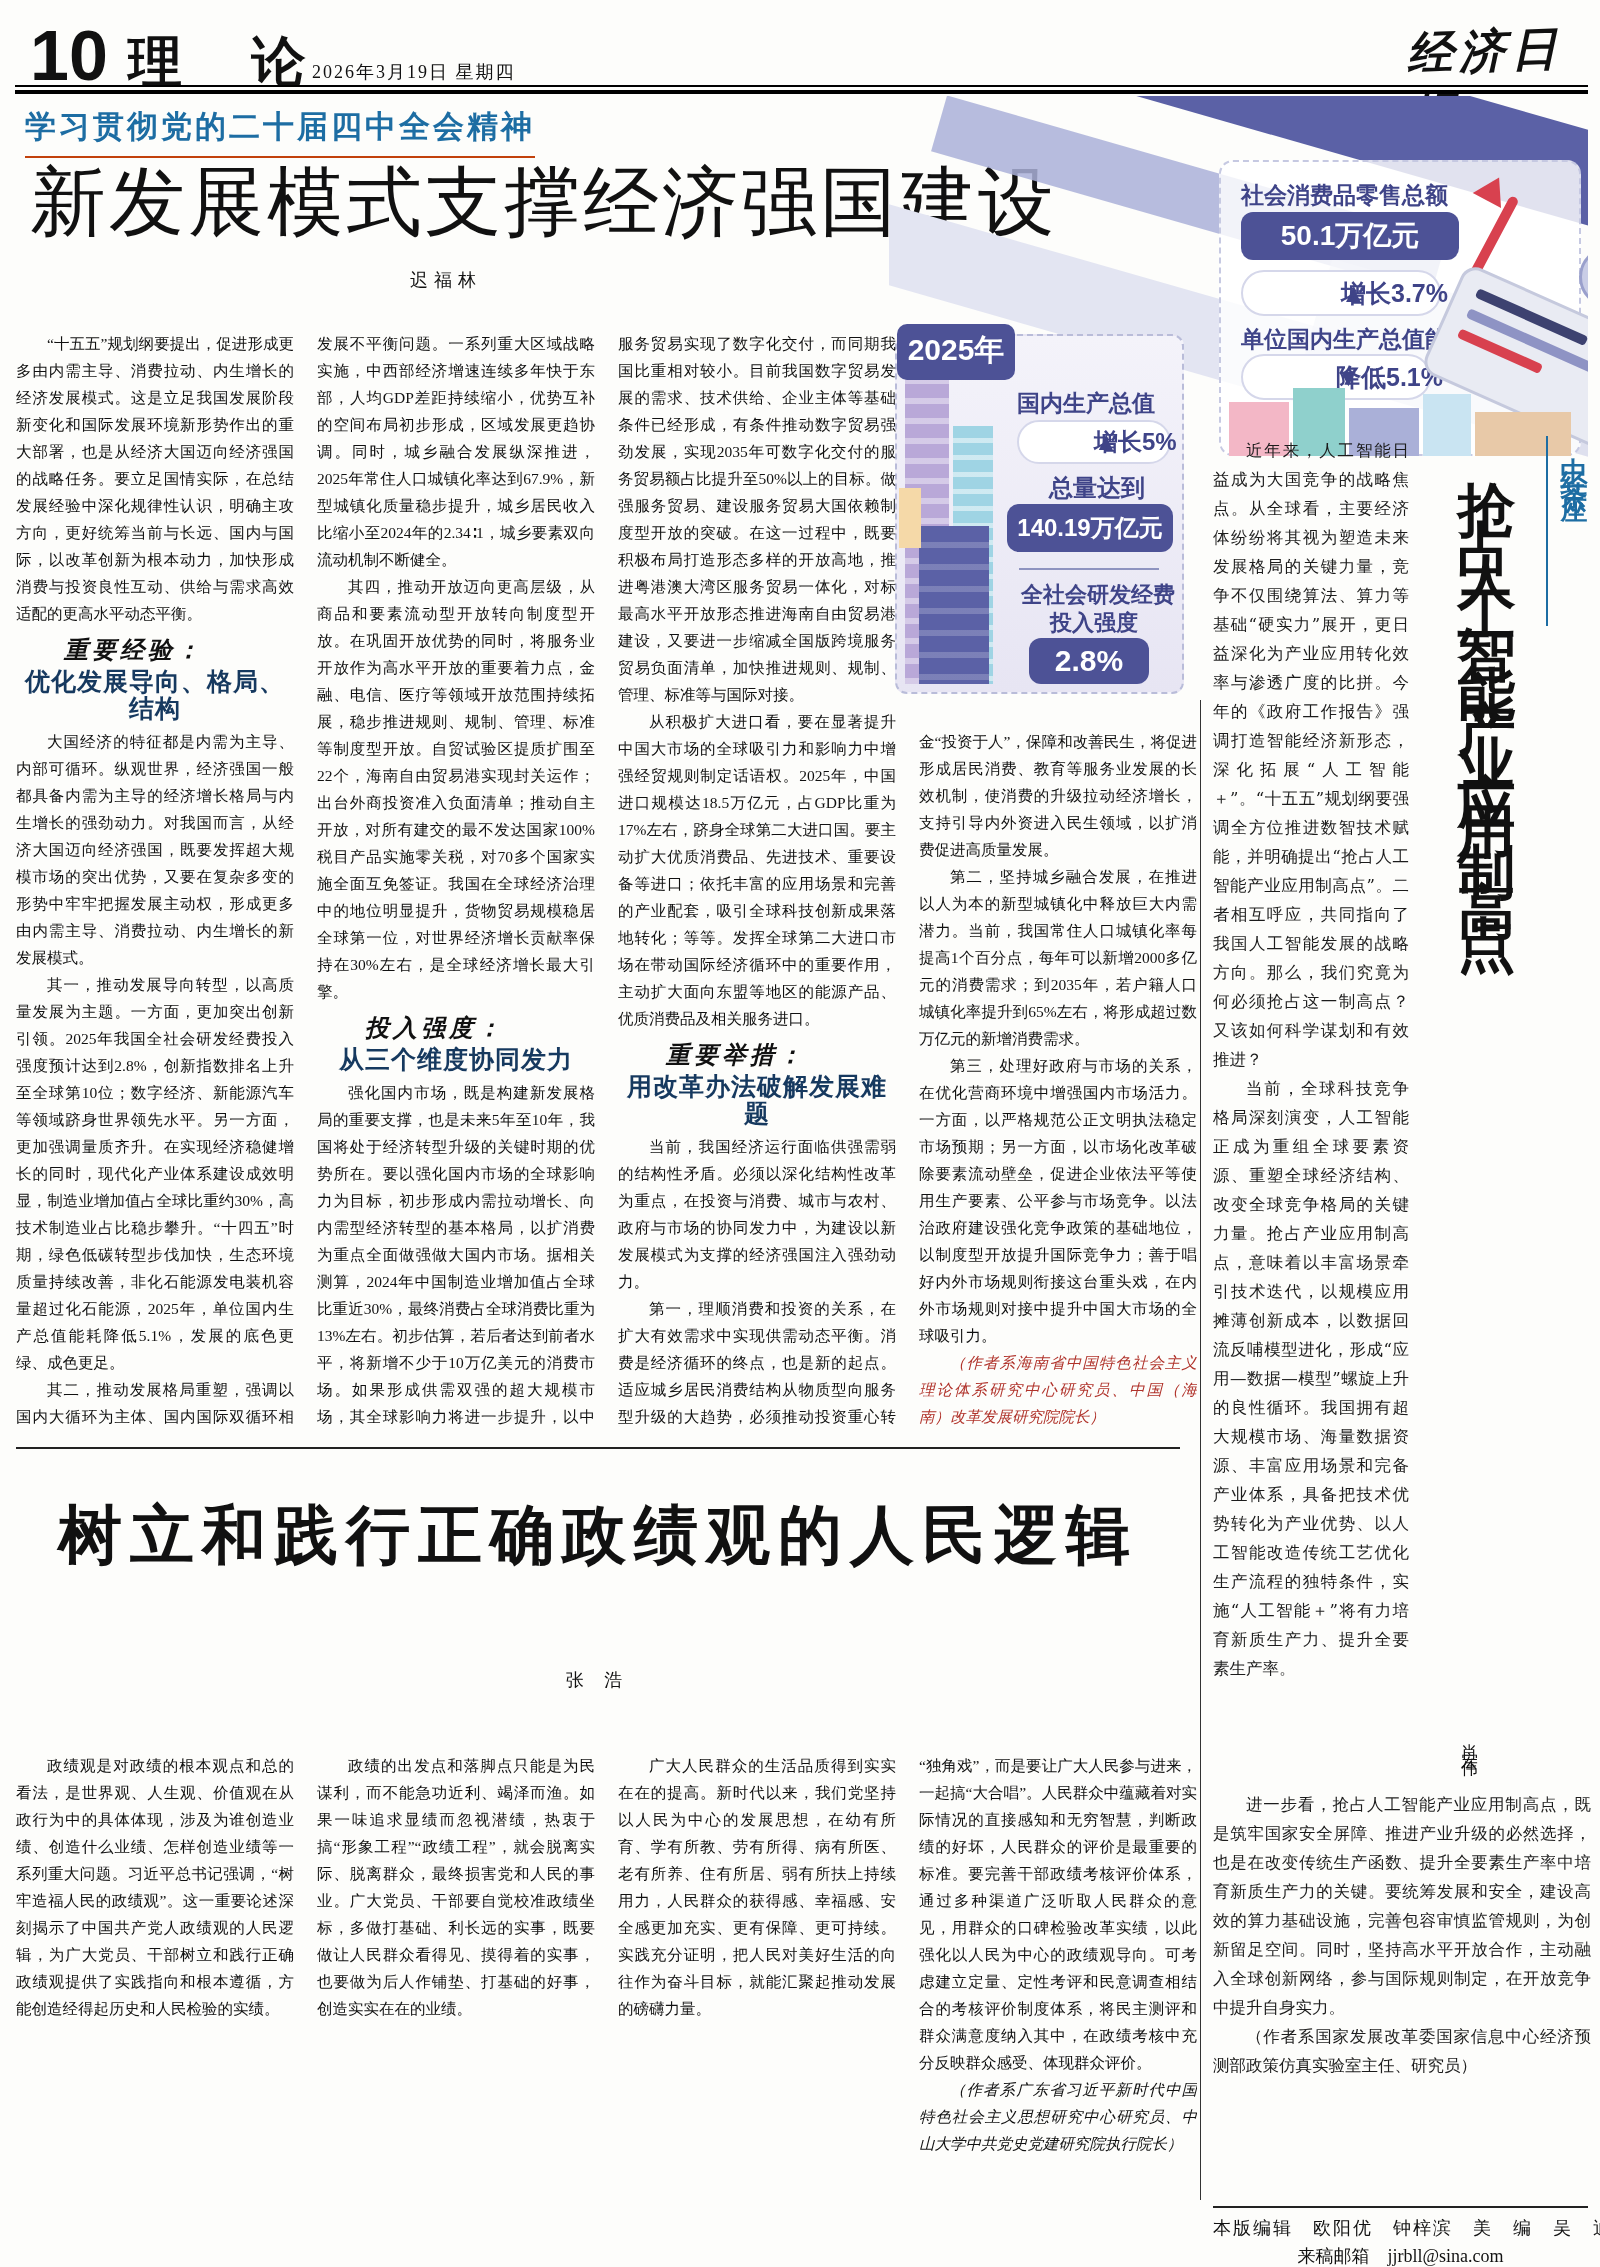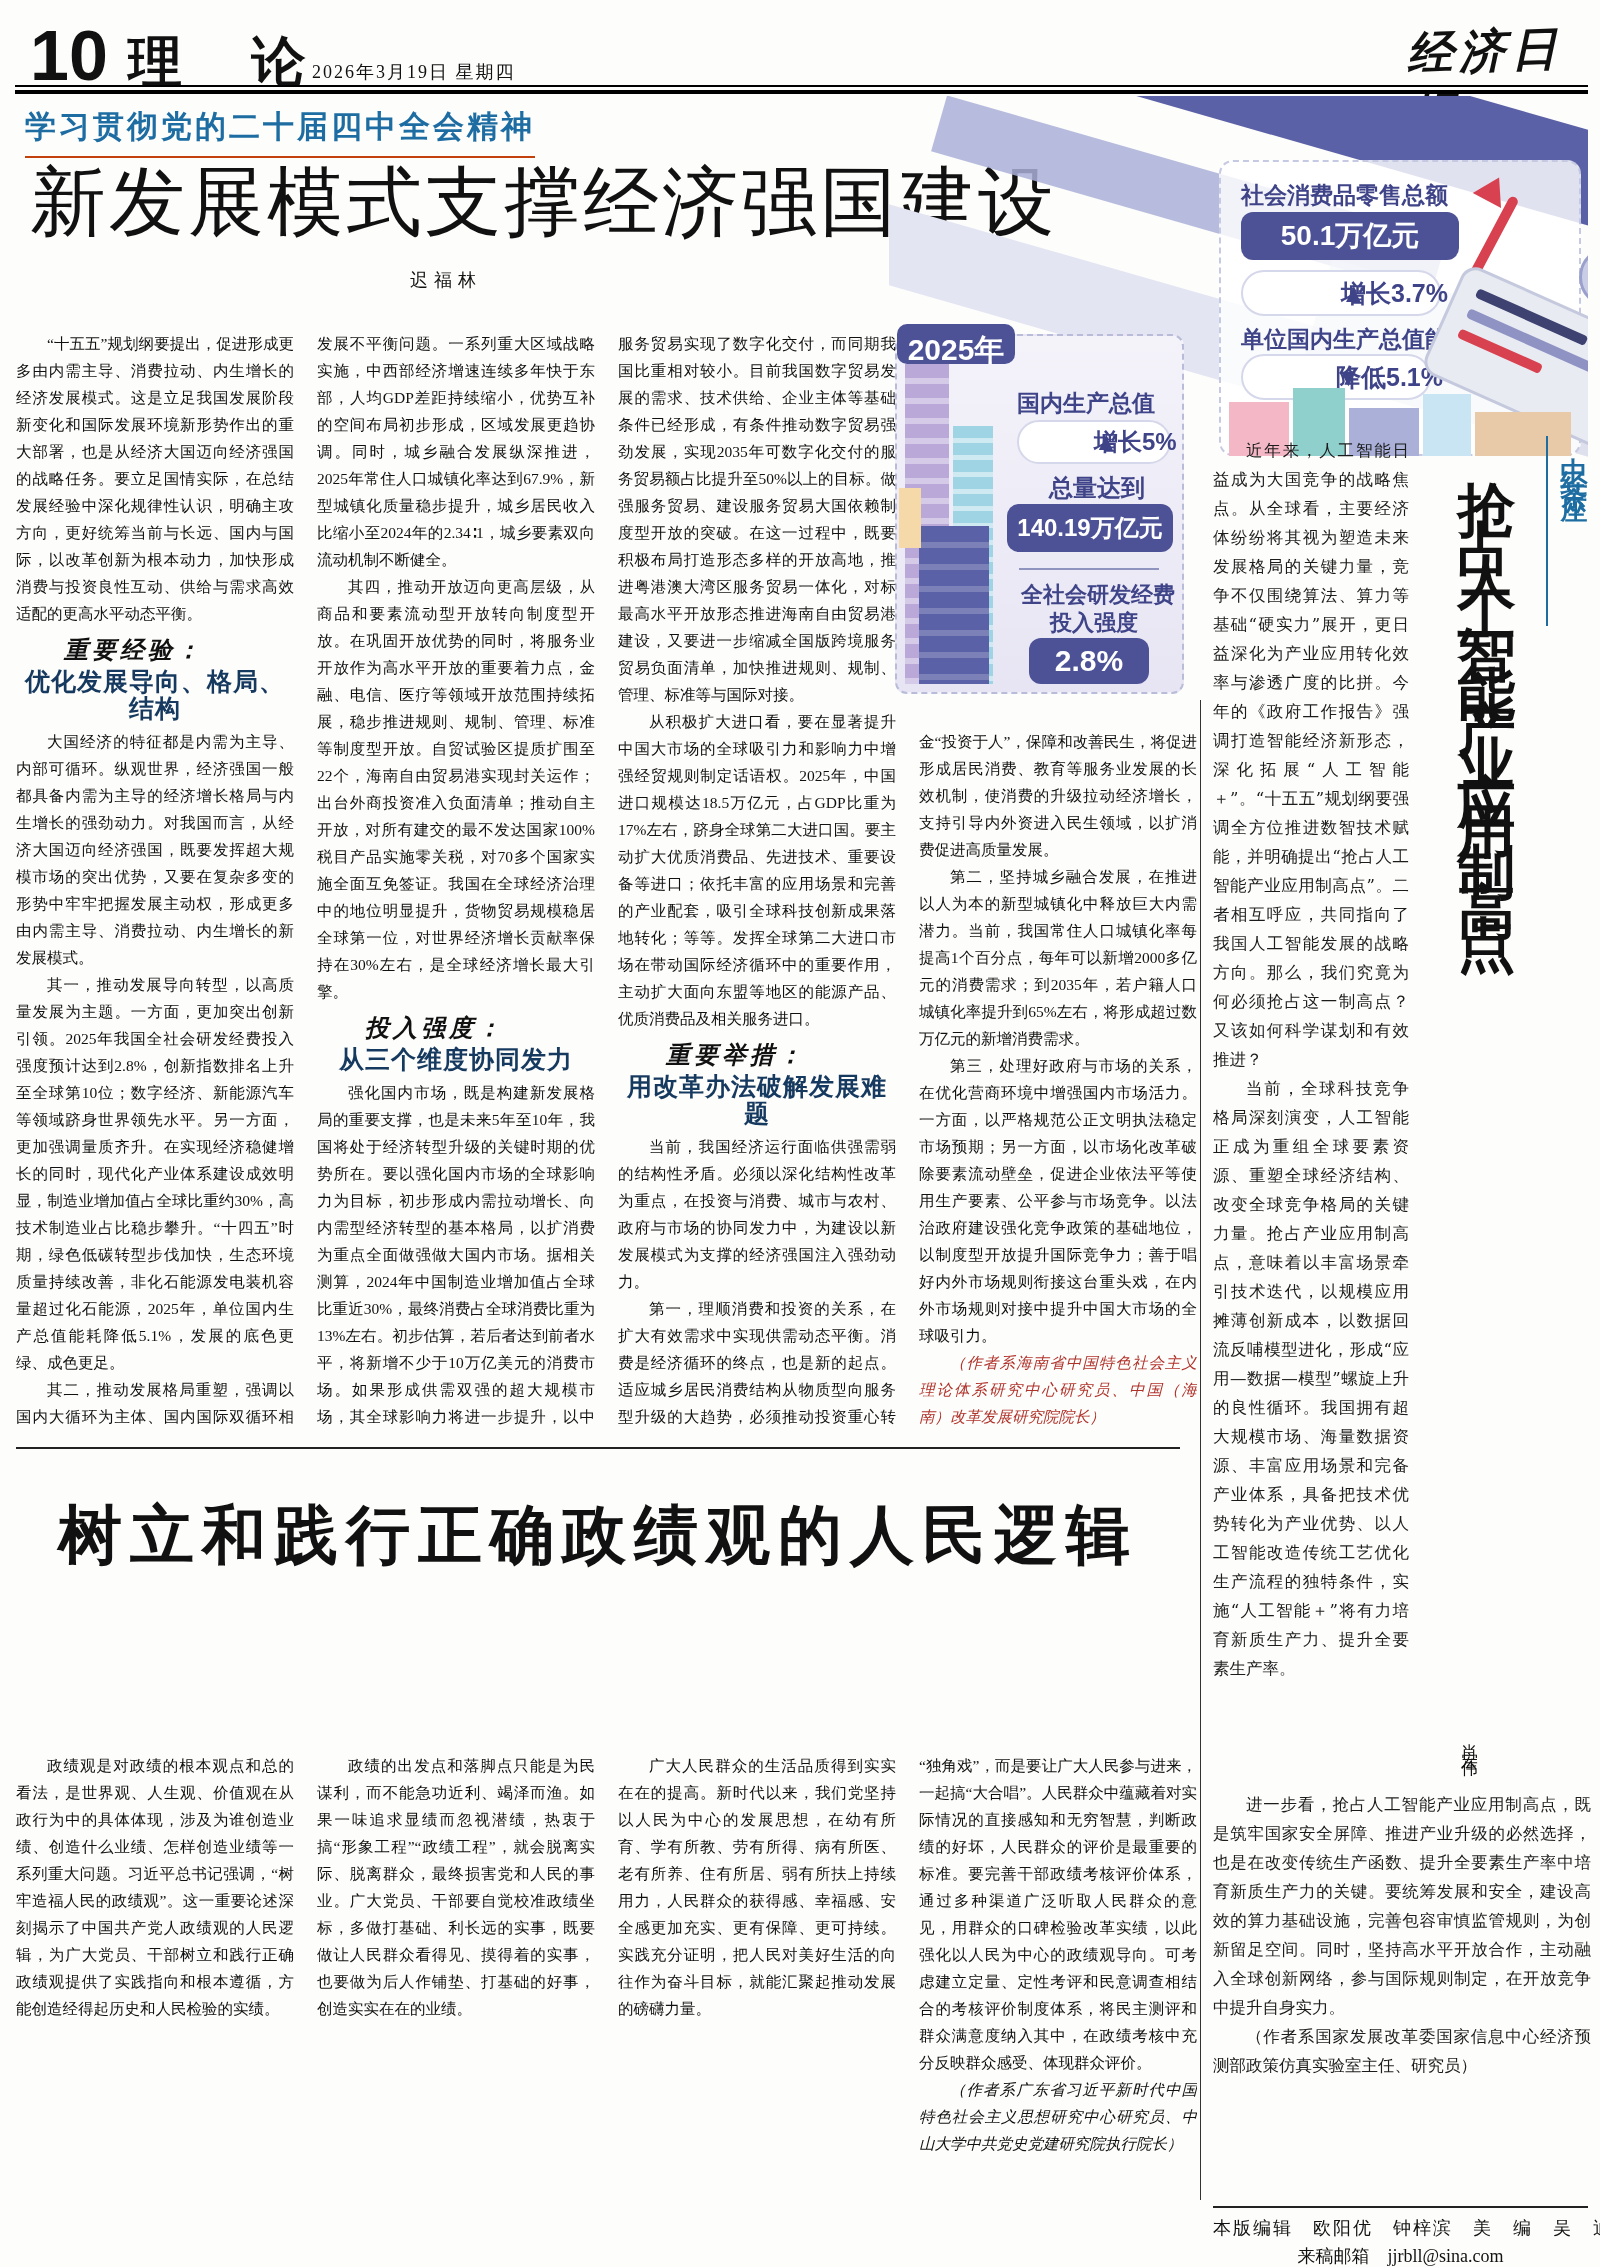--- a/index.html
+++ b/index.html
@@ -49,21 +49,21 @@
               font-family:"Liberation Sans","DejaVu Sans",sans-serif;font-weight:900;text-align:center;white-space:nowrap;}
   .arrow-chart{left:600px;top:96px;width:10px;height:90px;background:#d8414f;transform:rotate(28deg);border-radius:6px;}
   .arrow-head{left:588px;top:80px;width:0;height:0;border-left:16px solid transparent;border-right:16px solid transparent;
               border-bottom:26px solid #d8414f;transform:rotate(28deg);}
   .phone{left:545px;top:205px;width:210px;height:112px;background:#e9ebf3;border:3px solid #c5c9dd;border-radius:16px;
          transform:rotate(24deg);}
   .phone .bar{position:absolute;left:18px;height:10px;background:#3d4270;border-radius:4px;}
   .coin{left:690px;top:150px;width:56px;height:56px;border-radius:50%;background:#c9cde6;border:3px solid #9aa0cc;}
   .panel-2025{left:6px;top:238px;width:285px;height:356px;background:linear-gradient(#f4f3fa,#e7e5f3);
               border:2px dashed #b9bcd9;border-radius:12px;}
-  .y2025{left:8px;top:228px;width:118px;height:40px;line-height:52px;font-size:30px;border-radius:10px;z-index:5;}
+  .y2025{left:8px;top:228px;width:118px;height:56px;line-height:52px;font-size:30px;border-radius:10px;z-index:5;}
   
   .sb-text{position:absolute;overflow:hidden;font-family:"DejaVu Serif","Liberation Serif",serif;
            font-size:16.5px;line-height:29px;text-align:justify;color:#1c1c1c;}
   .sb-text p{margin:0;text-indent:2em;}
   .sb-title{left:1448px;top:436px;height:1280px;writing-mode:vertical-rl;text-orientation:upright;
             font-family:"Liberation Sans","DejaVu Sans",sans-serif;font-weight:900;font-size:58px;letter-spacing:36px;}
   .sb-label{left:1546px;top:436px;height:190px;writing-mode:vertical-rl;text-orientation:upright;
             color:#1d6da3;font-weight:900;font-size:27px;letter-spacing:12px;padding:0 8px;
             border-left:2px solid #1d6da3;border-right:2px solid #1d6da3;}
   .sb-author{left:1458px;top:1730px;writing-mode:vertical-rl;text-orientation:upright;font-size:17px;letter-spacing:8px;}
@@ -179,20 +179,21 @@
     <p style="text-indent:0;margin-top:28px;">金“投资于人”，保障和改善民生，将促进形成居民消费、教育等服务业发展的长效机制，使消费的升级拉动经济增长，支持引导内外资进入民生领域，以扩消费促进高质量发展。</p>
     <p>第二，坚持城乡融合发展，在推进以人为本的新型城镇化中释放巨大内需潜力。当前，我国常住人口城镇化率每提高1个百分点，每年可以新增2000多亿元的消费需求；到2035年，若户籍人口城镇化率提升到65%左右，将形成超过数万亿元的新增消费需求。</p>
     <p>第三，处理好政府与市场的关系，在优化营商环境中增强国内市场活力。一方面，以严格规范公正文明执法稳定市场预期；另一方面，以市场化改革破除要素流动壁垒，促进企业依法平等使用生产要素、公平参与市场竞争。以法治政府建设强化竞争政策的基础地位，以制度型开放提升国际竞争力；善于唱好内外市场规则衔接这台重头戏，在内外市场规则对接中提升中国大市场的全球吸引力。</p>
     <p class="attr-red">（作者系海南省中国特色社会主义理论体系研究中心研究员、中国（海南）改革发展研究院院长）</p>
   </div>
 
   <div class="abs divider-h"></div>
   <div class="abs divider-v"></div>
 
   <div class="abs b-headline">树立和践行正确政绩观的人民逻辑</div>
+  <div class="abs b-byline">张 浩</div>
 
   <div class="col" style="left:16px;top:1752px;height:508px;">
     <p>政绩观是对政绩的根本观点和总的看法，是世界观、人生观、价值观在从政行为中的具体体现，涉及为谁创造业绩、创造什么业绩、怎样创造业绩等一系列重大问题。习近平总书记强调，“树牢造福人民的政绩观”。这一重要论述深刻揭示了中国共产党人政绩观的人民逻辑，为广大党员、干部树立和践行正确政绩观提供了实践指向和根本遵循，方能创造经得起历史和人民检验的实绩。</p>
   </div>
   <div class="col" style="left:317px;top:1752px;height:508px;">
     <p>政绩的出发点和落脚点只能是为民谋利，而不能急功近利、竭泽而渔。如果一味追求显绩而忽视潜绩，热衷于搞“形象工程”“政绩工程”，就会脱离实际、脱离群众，最终损害党和人民的事业。广大党员、干部要自觉校准政绩坐标，多做打基础、利长远的实事，既要做让人民群众看得见、摸得着的实事，也要做为后人作铺垫、打基础的好事，创造实实在在的业绩。</p>
   </div>
   <div class="col" style="left:618px;top:1752px;height:508px;">
     <p>广大人民群众的生活品质得到实实在在的提高。新时代以来，我们党坚持以人民为中心的发展思想，在幼有所育、学有所教、劳有所得、病有所医、老有所养、住有所居、弱有所扶上持续用力，人民群众的获得感、幸福感、安全感更加充实、更有保障、更可持续。实践充分证明，把人民对美好生活的向往作为奋斗目标，就能汇聚起推动发展的磅礴力量。</p>
   </div>

